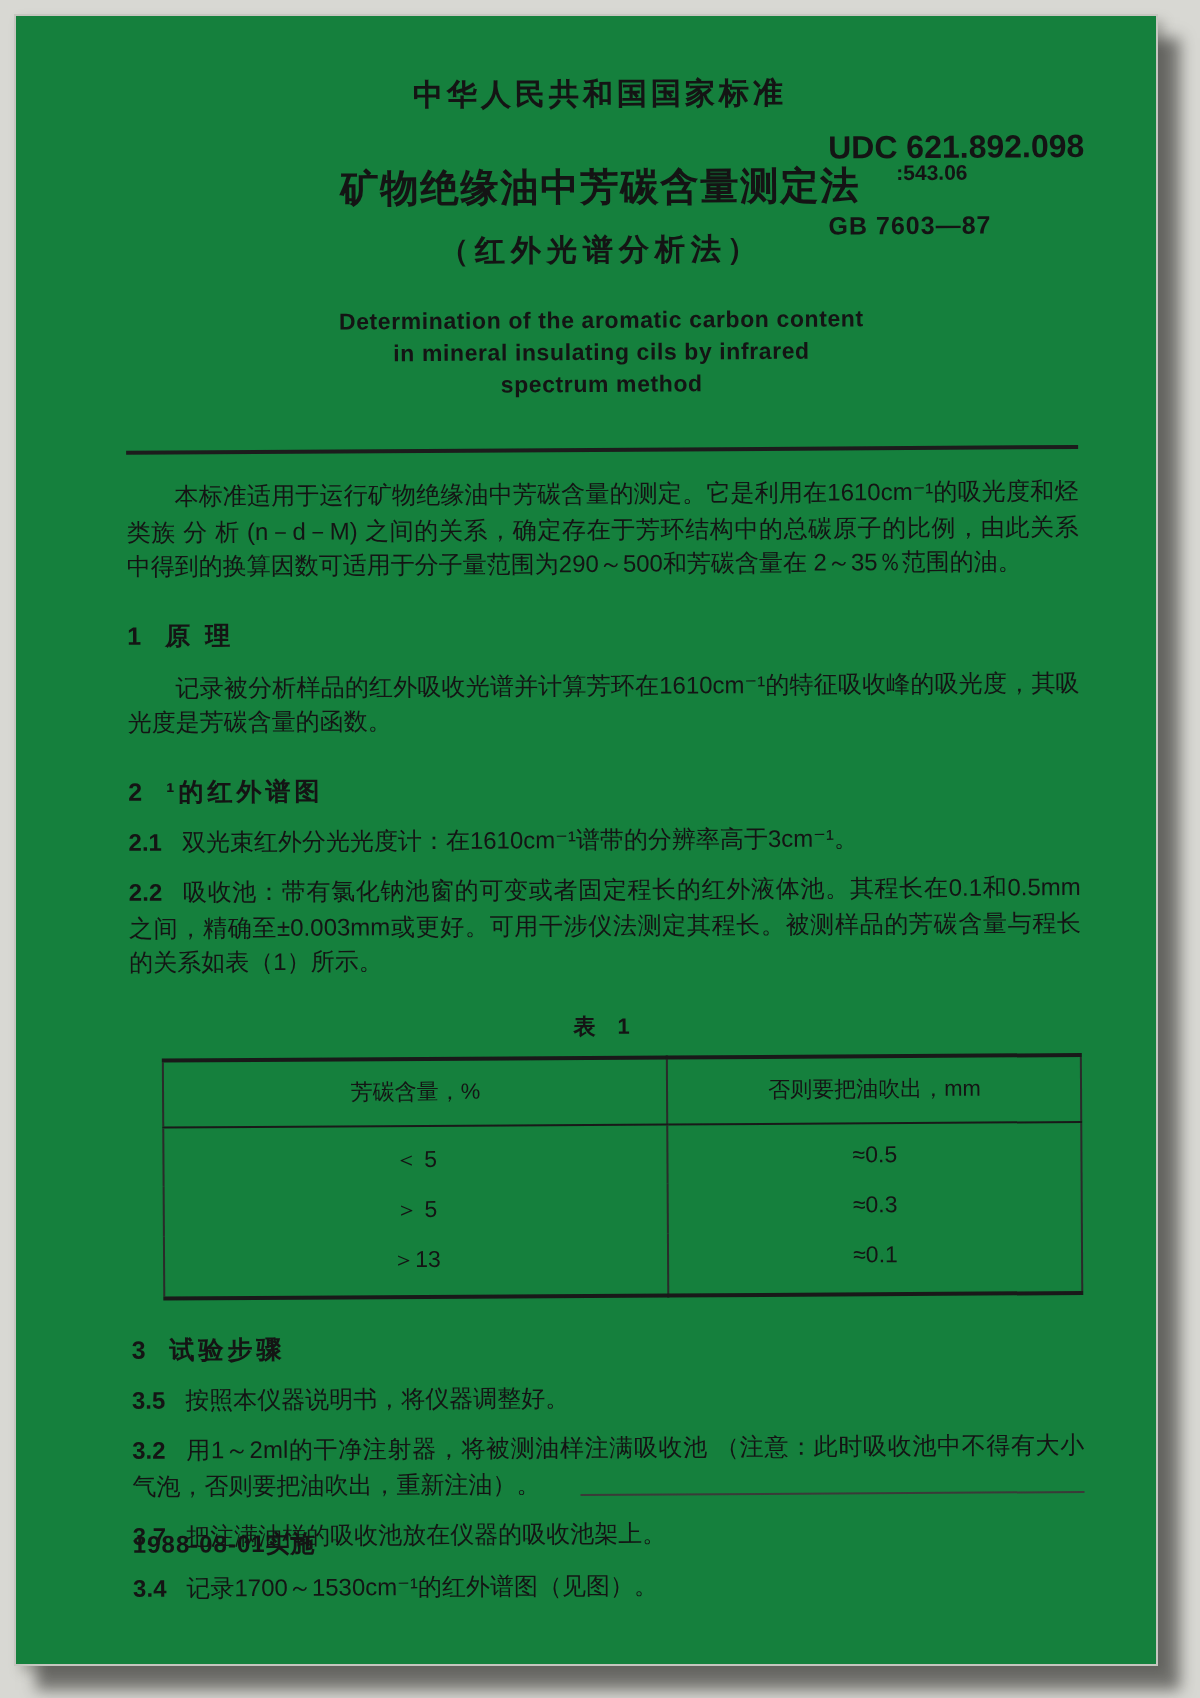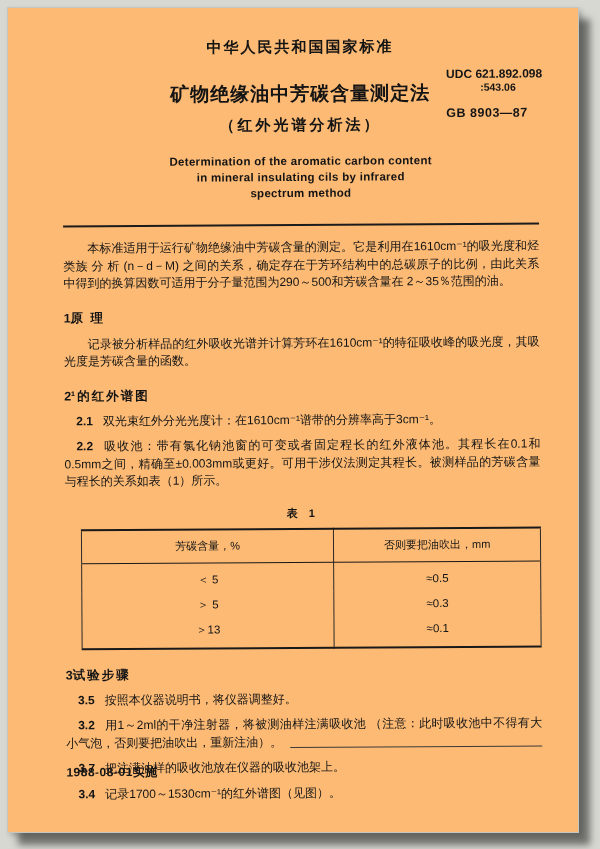--- a/index.html
+++ b/index.html
@@ -10,21 +10,21 @@
     overflow: hidden;
     background: #d8d8d3;
     font-family: "Liberation Sans", "DejaVu Sans", sans-serif;
   }
   .page {
     position: absolute;
     left: 7px;
     top: 7px;
     width: 570px;
     height: 824px;
-    background: #fdba74;
+    background: #15803d;
     border: 1px solid #c6c6c0;
     box-shadow: 11px 12px 7px 0 rgba(50,50,47,0.62), 3px 3px 5px rgba(95,95,90,0.35);
   }
   .tilt {
     position: relative;
     width: 100%;
     height: 100%;
     transform: rotate(-0.35deg);
     transform-origin: 50% 45%;
     color: #141414;
@@ -55,21 +55,21 @@
     letter-spacing: 3px;
     margin-top: 9px;
   }
   .right-block {
     position: absolute;
     right: -4px;
     top: -12px;
     font-weight: bold;
     line-height: 13px;
   }
-  .udc-line1 { font-size: 12px; }
+  .udc-line1 { font-size: 16px; }
   .udc-line2 { font-size: 10.5px; padding-left: 34px; }
   .std-code  { font-size: 12.5px; margin-top: 13px; letter-spacing: 0.5px; }
   .eng-title {
     margin-top: 18px;
     text-align: center;
     font-weight: bold;
     font-size: 11.5px;
     line-height: 16px;
     letter-spacing: 0.3px;
   }
@@ -83,35 +83,35 @@
     font-size: 12px;
     line-height: 17.5px;
     text-indent: 2em;
     text-align: justify;
   }
   .sec-heading {
     margin-top: 17px;
     font-weight: bold;
     font-size: 12.5px;
   }
-  .sec-heading .sec-title { margin-left: 0; letter-spacing: 2px; }
+  .sec-heading .sec-title { margin-left: 12px; letter-spacing: 2px; }
   .para {
     margin-top: 9px;
     font-size: 12px;
     line-height: 17.5px;
     text-indent: 2em;
     text-align: justify;
   }
   .clause {
     margin-top: 8px;
     font-size: 12px;
     line-height: 17.5px;
     text-align: justify;
   }
-  .clause .num { font-weight: bold; margin-right: 10px; margin-left: 12px; }
+  .clause .num { font-weight: bold; margin-right: 10px; }
   .tbl-caption {
     margin-top: 16px;
     text-align: center;
     font-size: 11px;
     font-weight: bold;
     letter-spacing: 4px;
   }
   table.t1 {
     margin-top: 7px;
     margin-left: 16px;
@@ -167,21 +167,21 @@
     <div class="content">
 
       <div class="std-header">中华人民共和国国家标准</div>
 
       <div class="title-block">
         <div class="doc-title">矿物绝缘油中芳碳含量测定法</div>
         <div class="doc-subtitle">（红外光谱分析法）</div>
         <div class="right-block">
           <div class="udc-line1">UDC 621.892.098</div>
           <div class="udc-line2">:543.06</div>
-          <div class="std-code">GB 8903—87</div>
+          <div class="std-code">GB 7603—87</div>
         </div>
       </div>
 
       <div class="eng-title">
         <div>Determination of the aromatic carbon content</div>
         <div>in mineral insulating cils by infrared</div>
         <div>spectrum method</div>
       </div>
 
       <div class="head-rule"></div>

